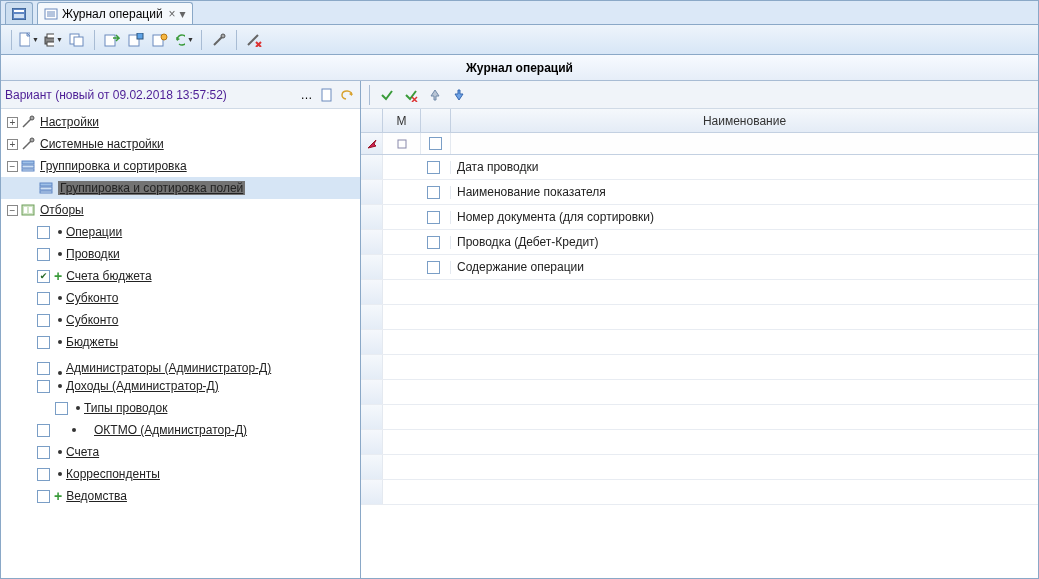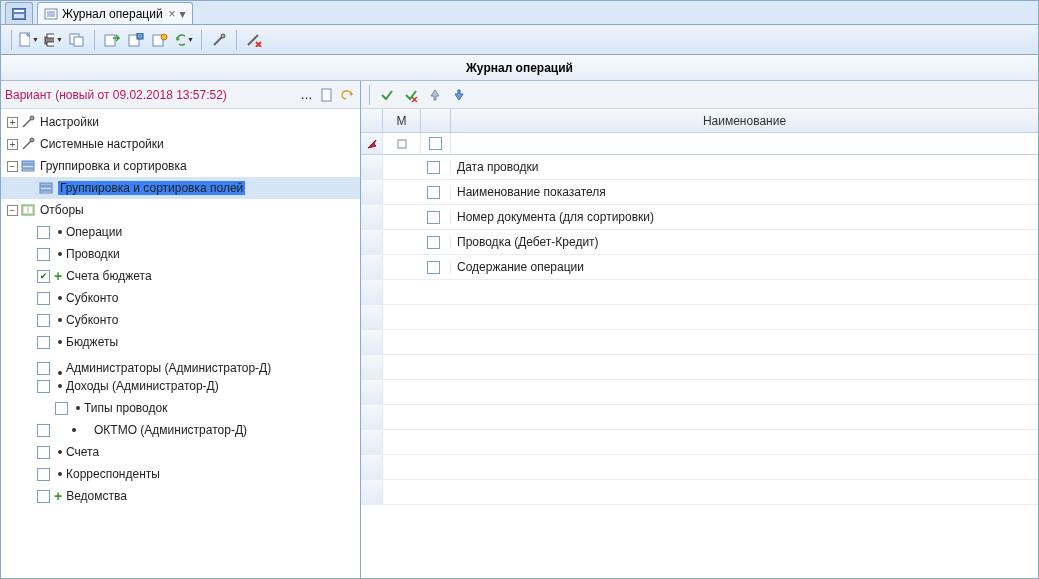--- a/index.html
+++ b/index.html
@@ -11,35 +11,35 @@
 .tab-close{margin-left:6px;color:#666;cursor:pointer;}
 .tab-pin{margin-left:4px;color:#666;}
 .toolbar{background:linear-gradient(#eef4fb,#d7e6f6);height:30px;border-bottom:1px solid #8aa8c7;display:flex;align-items:center;padding:0 6px;gap:2px;}
 .tool-btn{width:22px;height:22px;display:flex;align-items:center;justify-content:center;border:1px solid transparent;border-radius:3px;cursor:pointer;}
 .tool-sep{width:1px;height:20px;background:#a8bcd4;margin:0 4px;}
 .dropdown-arrow{font-size:7px;margin-left:2px;color:#333;}
 .title-bar{background:linear-gradient(#f7faff,#e6eef8);height:26px;border-bottom:1px solid #a8bcd4;display:flex;align-items:center;justify-content:center;font-weight:bold;font-size:13px;}
 .main{display:flex;height:499px;}
 .left{width:360px;background:#fff;border-right:1px solid #8aa8c7;display:flex;flex-direction:column;}
 .variant-bar{height:28px;background:#f0f4f9;border-bottom:1px solid #d0dae6;display:flex;align-items:center;padding:0 4px;}
-.variant-text{flex:1;color:#be185d;}
+.variant-text{flex:1;color:#4c1d95;}
 .variant-icons{display:flex;gap:2px;}
 .mini-btn{width:18px;height:18px;display:flex;align-items:center;justify-content:center;cursor:pointer;border:1px solid transparent;border-radius:2px;}
 .tree{flex:1;overflow:auto;padding:2px 0;}
 .tree-row{display:flex;align-items:center;height:22px;padding-right:4px;cursor:pointer;white-space:nowrap;}
 .tree-row.selected{background:#d6e5f5;}
-.tree-row.selected .label{background:#3b82f6;padding:0px 2px;}
+.tree-row.selected .label{background:#737373;padding:0px 2px;}
 .expander{width:14px;text-align:center;font-size:10px;color:#555;border:1px solid #888;line-height:9px;height:11px;width:11px;margin:0 2px;background:#fff;cursor:pointer;}
 .expander.none{border:none;background:none;}
 .node-icon{width:16px;height:16px;margin-right:4px;display:flex;align-items:center;justify-content:center;}
 .chk{width:13px;height:13px;border:1px solid #7a9ec6;background:#fff;margin-right:4px;display:flex;align-items:center;justify-content:center;font-size:9px;color:#2a6b2a;}
 .chk.checked::after{content:"✔";}
 .bullet{width:4px;height:4px;border-radius:50%;background:#333;margin:0 4px;}
 .plus-green{color:#3a9b3a;font-weight:bold;font-size:14px;line-height:14px;}
-.label{color:#222;}
+.label{color:#222;text-decoration:underline;}
 .right{flex:1;display:flex;flex-direction:column;background:#fff;}
 .right-toolbar{height:28px;background:#f0f4f9;border-bottom:1px solid #d0dae6;display:flex;align-items:center;padding:0 4px;gap:2px;}
 .grid-head{display:flex;height:24px;background:linear-gradient(#f5f8fc,#e4ecf6);border-bottom:1px solid #c3d0e1;}
 .gh-row-ind{width:22px;border-right:1px solid #c3d0e1;}
 .gh-m{width:38px;border-right:1px solid #c3d0e1;display:flex;align-items:center;justify-content:center;color:#333;}
 .gh-chk{width:30px;border-right:1px solid #c3d0e1;}
 .gh-name{flex:1;display:flex;align-items:center;justify-content:center;color:#333;}
 .grid-filter{display:flex;height:22px;border-bottom:1px solid #c3d0e1;background:#fefefe;}
 .gf-row-ind{width:22px;border-right:1px solid #e4e9f0;background:linear-gradient(#f5f8fc,#e4ecf6);display:flex;align-items:center;justify-content:center;}
 .gf-m{width:38px;border-right:1px solid #e4e9f0;display:flex;align-items:center;justify-content:center;}

